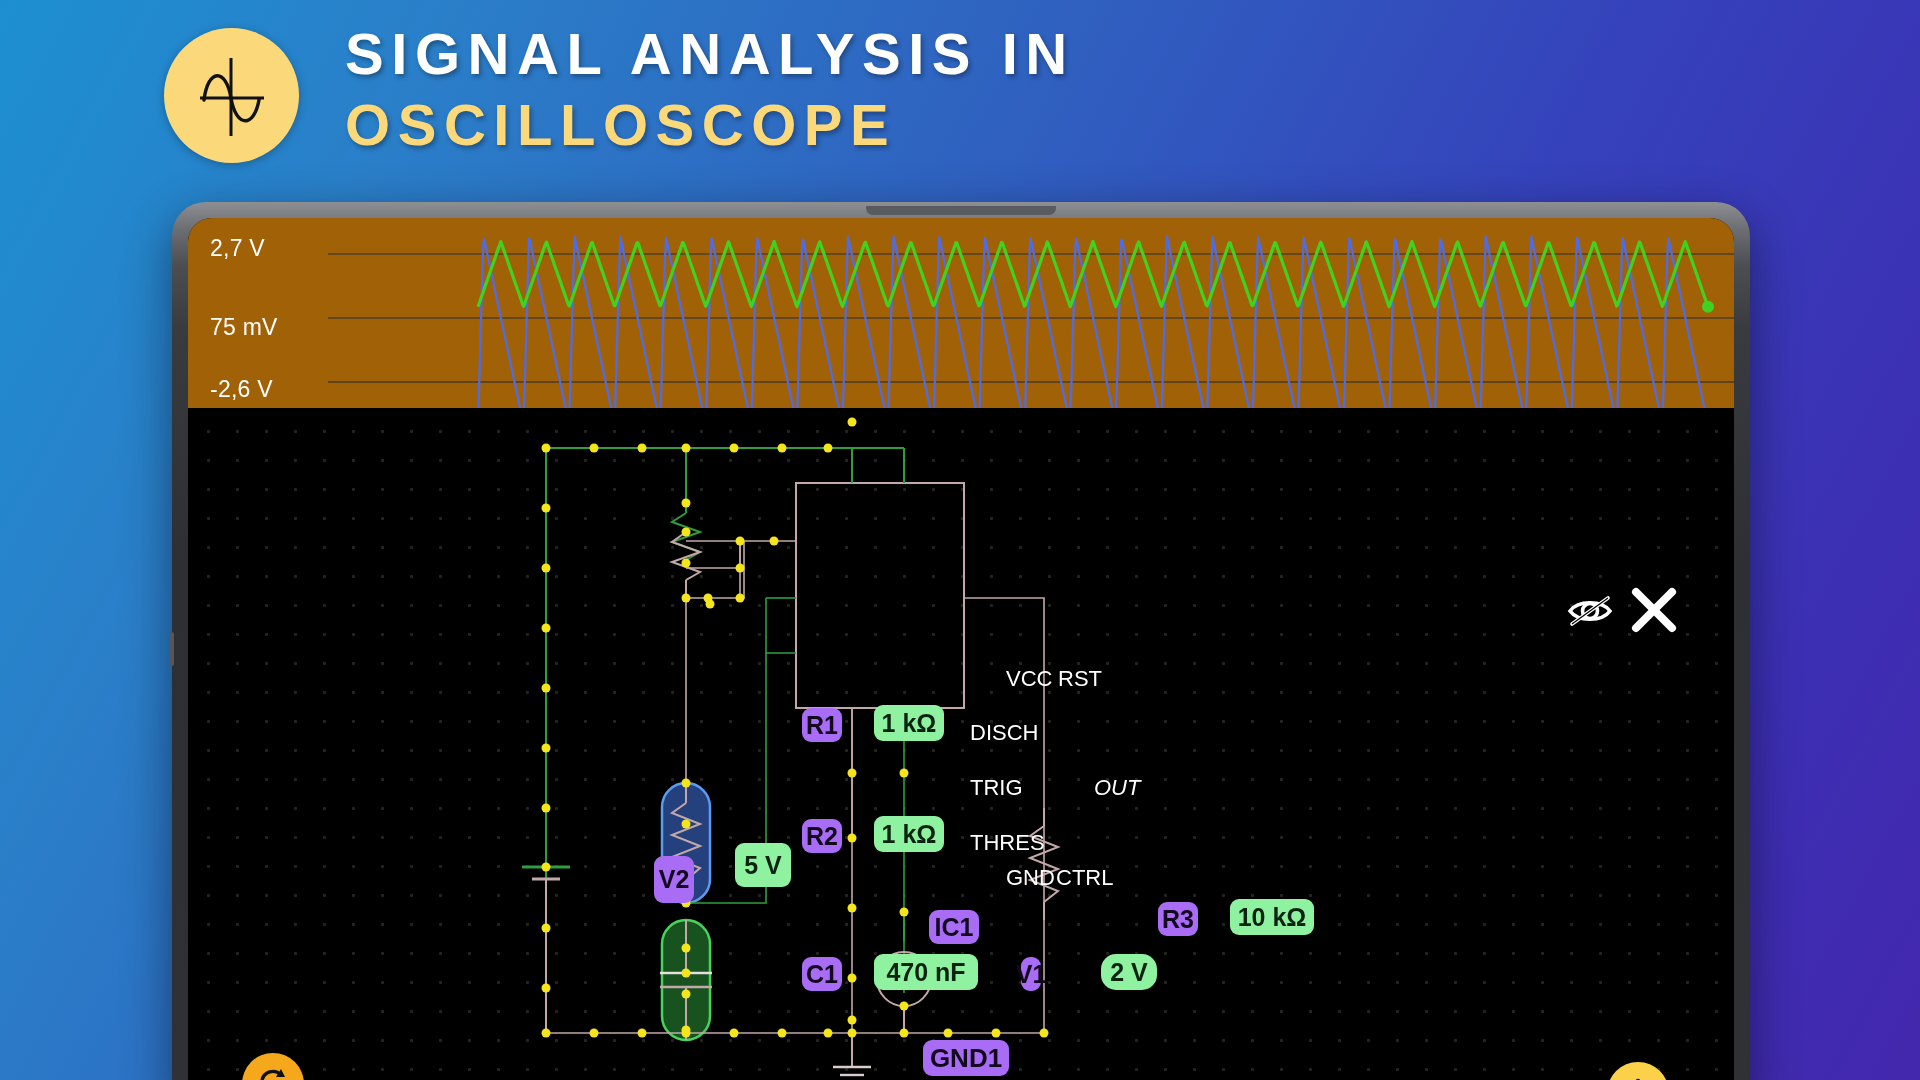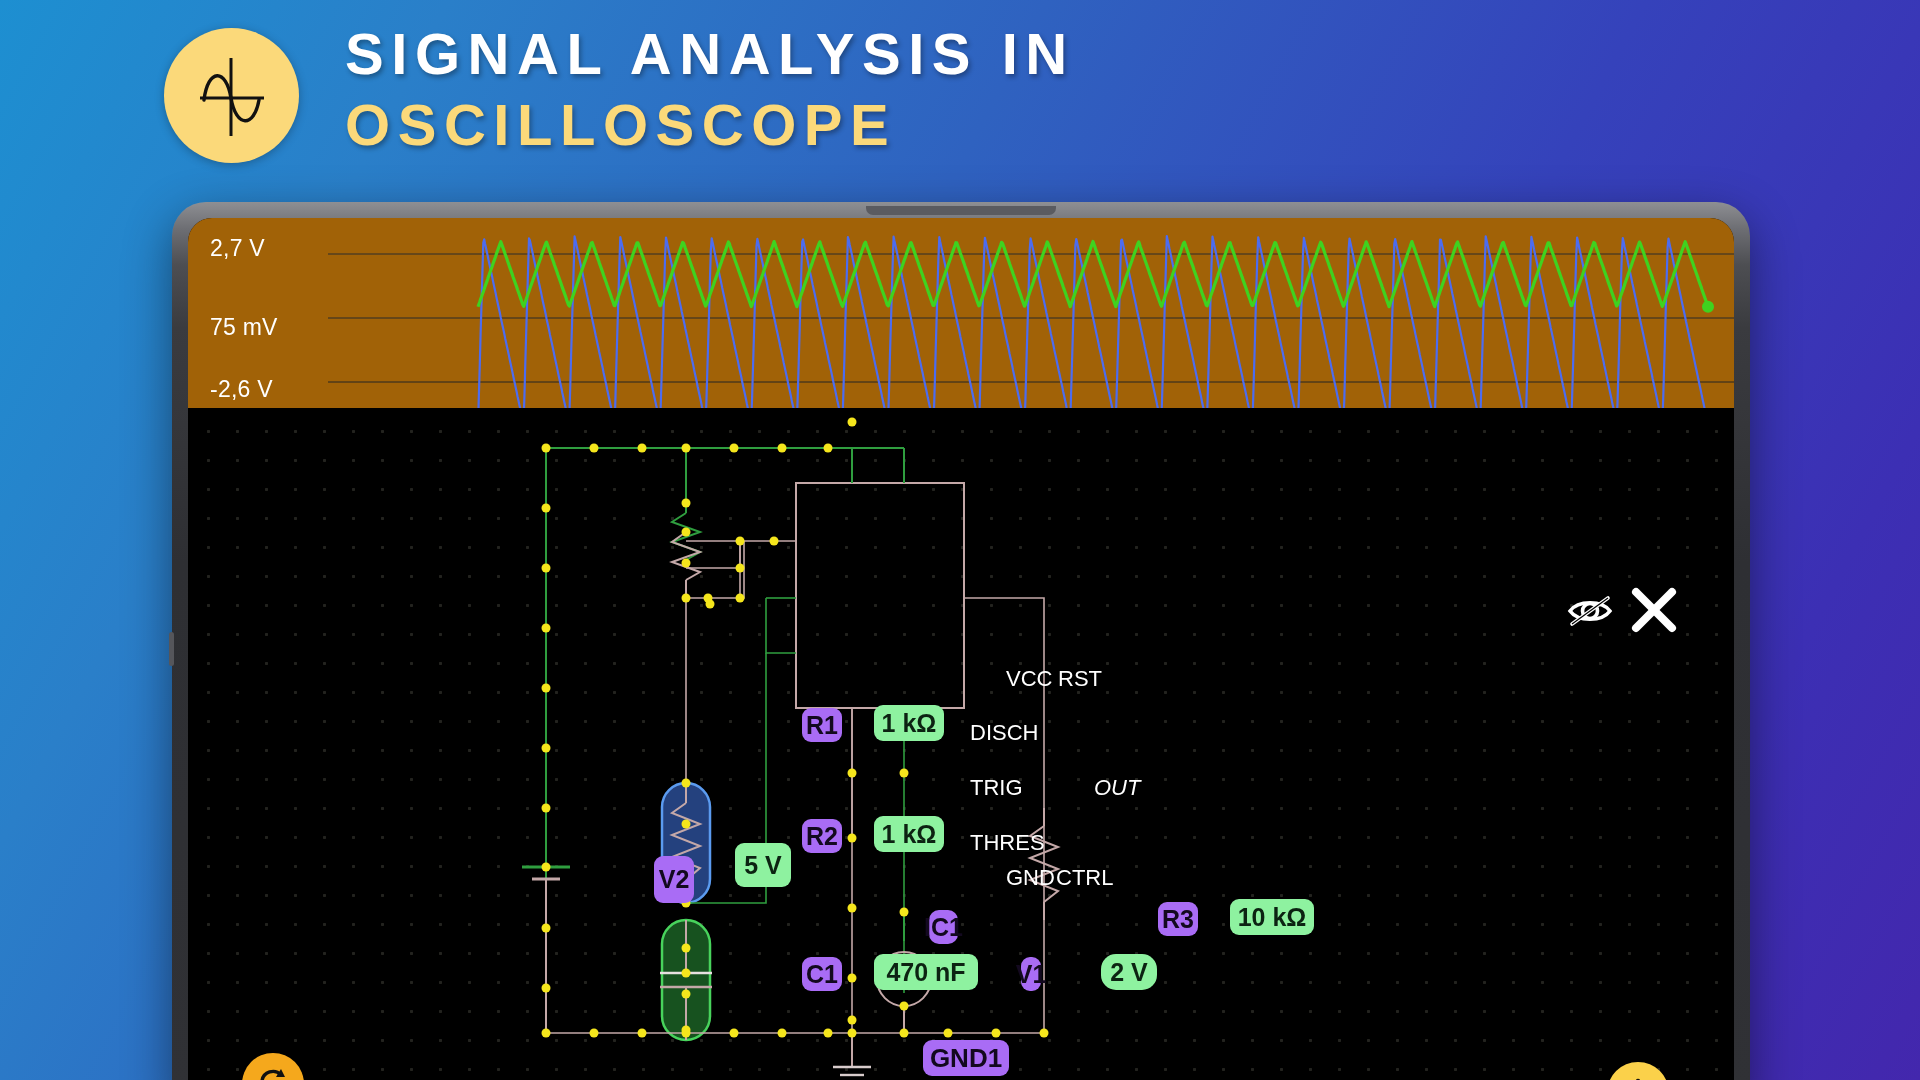--- a/index.html
+++ b/index.html
@@ -309,21 +309,21 @@
 
       <div class="chip chip-ref" style="left:614px;top:549px;width:40px;height:32px;">C1</div>
       <div class="chip chip-val" style="left:686px;top:546px;width:104px;height:36px;">470 nF</div>
 
       <div class="chip chip-ref" style="left:833px;top:549px;width:20px;height:32px;">V1</div>
       <div class="chip chip-val" style="left:913px;top:546px;width:56px;height:36px;border-radius:15px;">2 V</div>
 
       <div class="chip chip-ref" style="left:466px;top:448px;width:40px;height:47px;">V2</div>
       <div class="chip chip-val" style="left:547px;top:435px;width:56px;height:44px;">5 V</div>
 
-      <div class="chip chip-ref" style="left:741px;top:502px;width:29px;height:32px;border-radius:10px;">IC1</div>
+      <div class="chip chip-ref" style="left:741px;top:502px;width:50px;height:32px;">IC1</div>
 
       <div class="chip chip-ref" style="left:735px;top:632px;width:86px;height:36px;font-size:26px;">GND1</div>
 
       <div id="eye-icon">
         <svg width="48" height="48" viewBox="0 0 48 48">
           <path d="M4 25 C12 14, 36 14, 44 25 C36 36, 12 36, 4 25 Z" fill="none" stroke="#fff" stroke-width="3.6"></path>
           <circle cx="24" cy="25" r="7.5" fill="none" stroke="#fff" stroke-width="3.6"></circle>
           <line x1="6" y1="38" x2="42" y2="12" stroke="#fff" stroke-width="3.6" stroke-linecap="round"></line>
           <line x1="6" y1="38" x2="42" y2="12" stroke="#000" stroke-width="1.2"></line>
         </svg>

